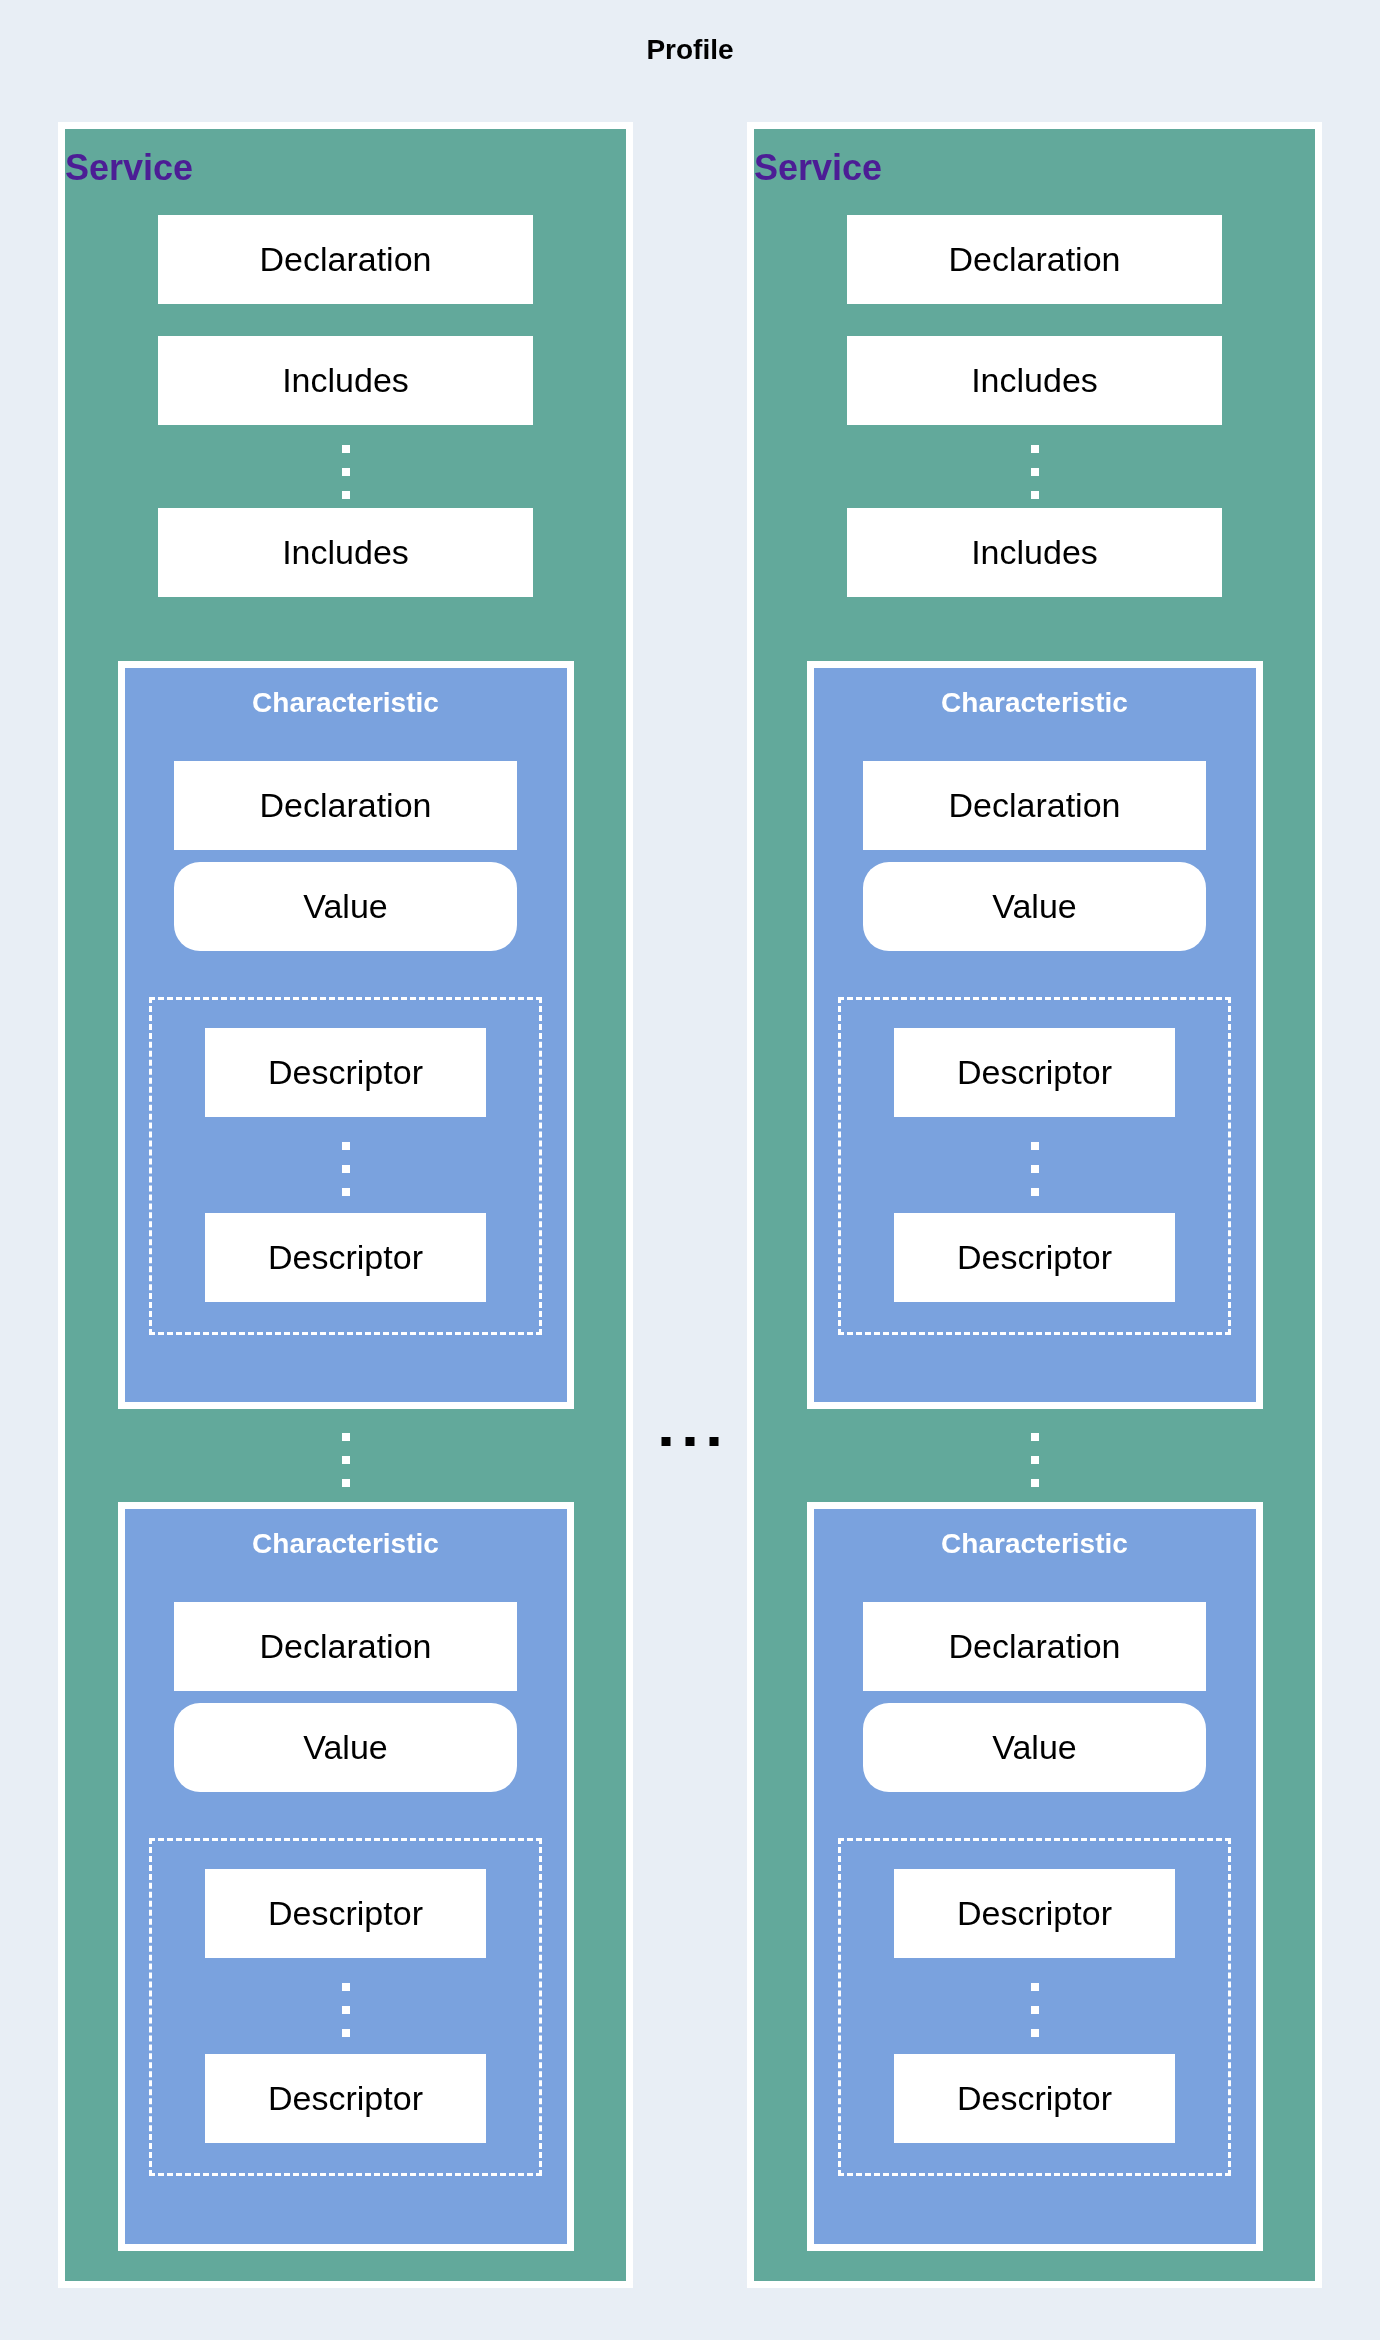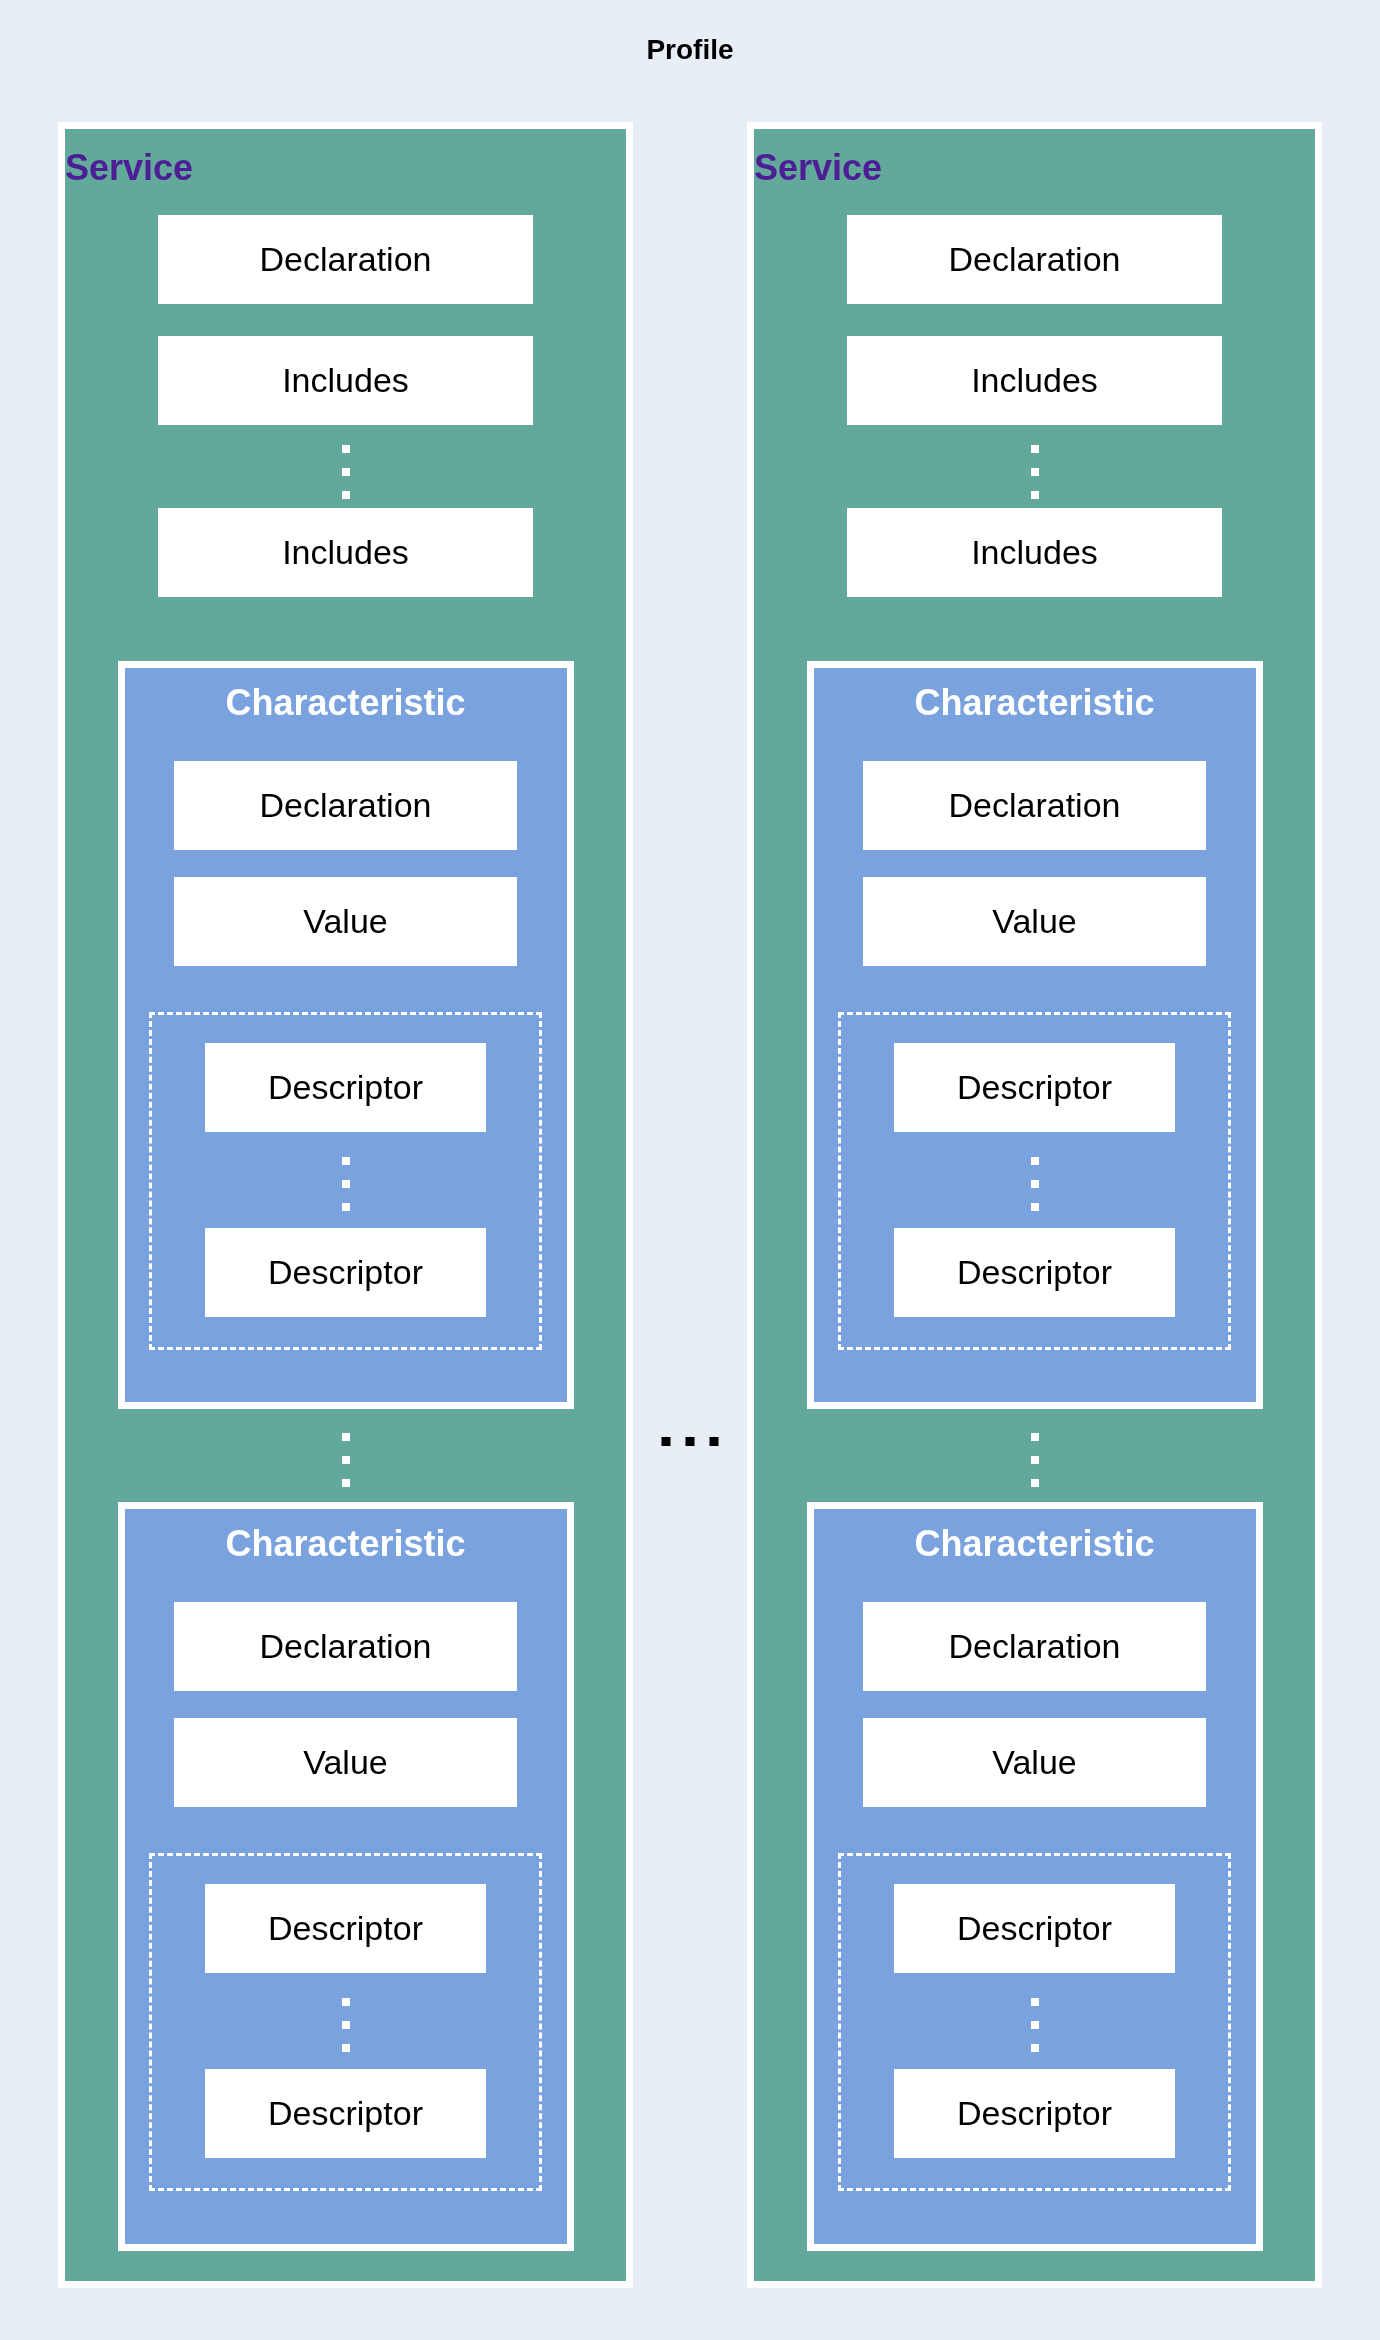--- a/index.html
+++ b/index.html
@@ -75,39 +75,39 @@
     width: 456px;
     margin: 0 auto;
     border: 7px solid #FFFFFF;
     background: #7AA2DE;
   }
   .char.char-1 { margin-top: 64px; height: 748px; }
   .char.char-2 { margin-top: 15px; height: 749px; }
   .char-title {
     margin-top: 12px;
     text-align: center;
-    font-size: 36px;
+    font-size: 28px;
     line-height: 46px;
     font-weight: bold;
     color: #FFFFFF;
   }
   .crow {
     width: 343px;
     height: 89px;
     margin-left: auto;
     margin-right: auto;
     background: #FFFFFF;
     display: flex;
     align-items: center;
     justify-content: center;
     font-size: 34px;
     color: #000000;
   }
   .crow.char-declaration { margin-top: 35px; }
-  .crow.char-value       { margin-top: 27px; }
+  .crow.char-value       { margin-top: 12px; border-radius: 26px; }
   .dashed {
     box-sizing: border-box;
     width: 393px;
     height: 338px;
     margin: 46px auto 0 auto;
     border: 3px dashed #FFFFFF;
   }
   .crow.descriptor { width: 281px; }
   .crow.descriptor-a { margin-top: 28px; }
   .crow.descriptor-b { margin-top: 17px; }

